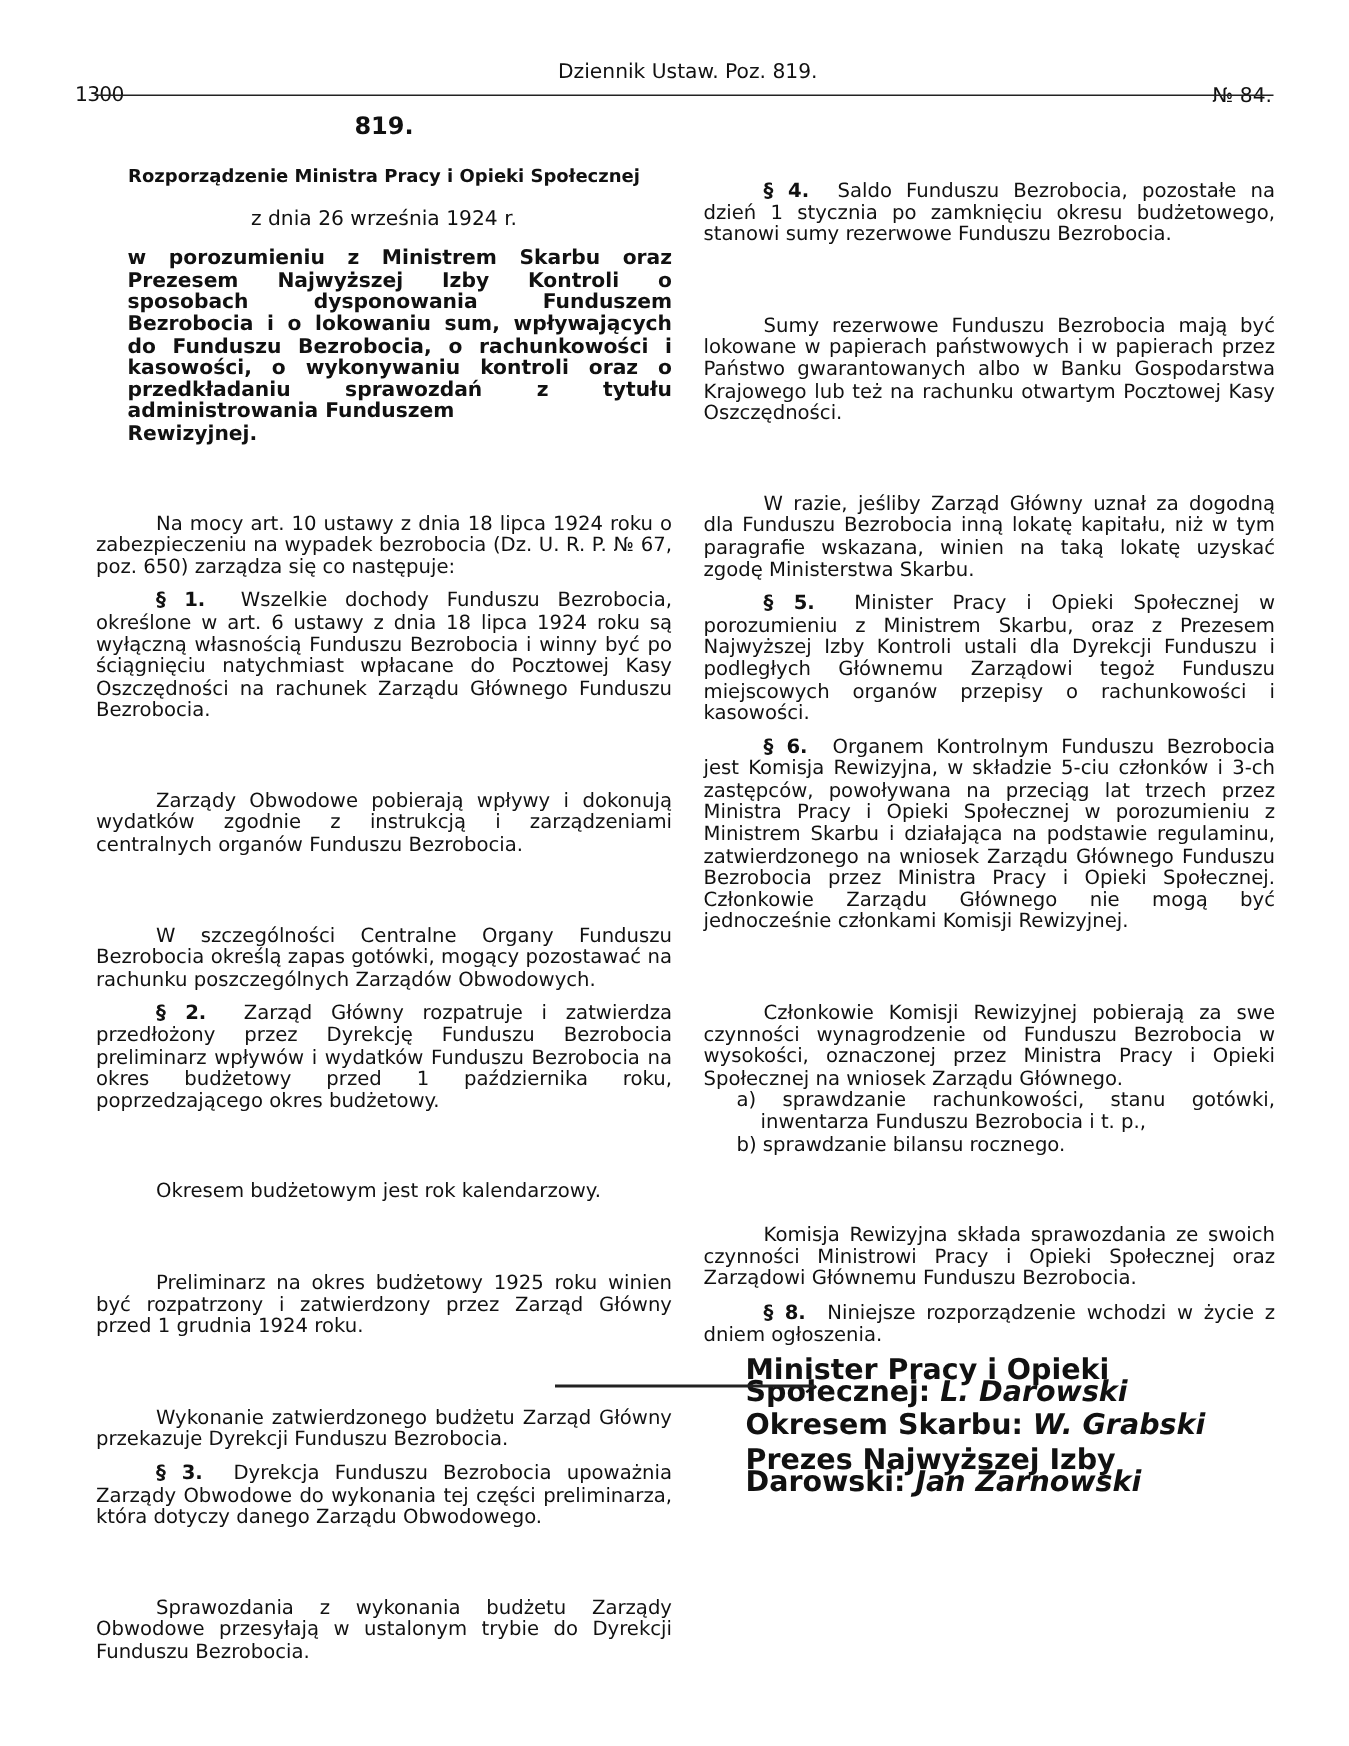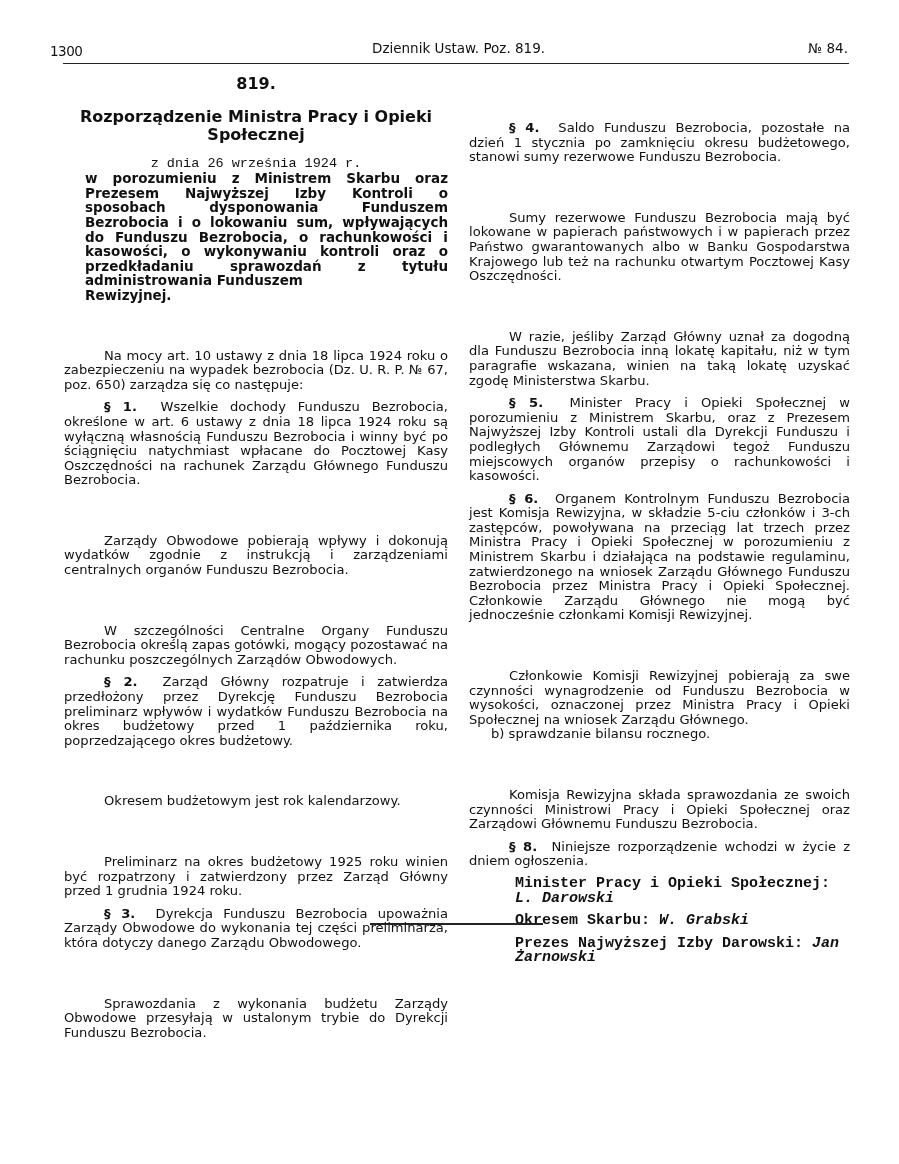--- a/index.html
+++ b/index.html
@@ -1,40 +1,40 @@
 <!DOCTYPE html>
 <html><head>
   <meta charset="utf-8">
   <style>
     html, body { margin: 0; padding: 0; background: #ffffff; }
     body { width: 899px; height: 1164px; position: relative; overflow: hidden;
       font-family: "DejaVu Sans", sans-serif; color: #111; }
     .page { position: absolute; left: 0; top: 0; width: 899px; height: 1164px; }
     .header { position: absolute; top: 40px; left: 50px; width: 800px; height: 20px;
       font-size: 13.5px; }
-    .header .pageno { position: absolute; left: 0; top: 3px; letter-spacing: -0.5px; text-align: right; }
+    .header .pageno { position: absolute; left: 0; top: 15px; letter-spacing: -0.5px; text-align: right; }
     .header .journal { position: absolute; left: 322px; top: 0; }
-    .header .issue { position: absolute; right: 2px; top: 0; }
+    .header .issue { position: absolute; right: 2px; top: 16px; }
     .rule { position: absolute; top: 63px; left: 63px; width: 786px; height: 0;
       border-top: 1.6px solid #222; }
     .col { position: absolute; top: 75px; font-size: 13.1px; line-height: 14.6px; }
     .col.left { left: 64px; width: 384px; }
     .col.right { left: 469px; width: 381px; }
     p { margin: 0; text-align: justify; text-align-last: left; }
     .indent { text-indent: 40px; margin-top: 46px; }
     .gap { margin-top: 8px; }
     .actno { text-align: center; font-weight: bold; font-size: 16px; margin: 2px 0 16px 0; }
-    .title { text-align: center; font-weight: bold; font-size: 16px; line-height: 18px;
+    .title { text-align: center; font-weight: bold; font-size: 12px; line-height: 18px;
       margin-bottom: 13px; text-align-last: center; }
-    .date { text-align: center; font-size: 13.5px; text-align-last: center; font-family: Liberation Mono, monospace; }
+    .date { text-align: center; font-size: 13.5px; margin-bottom: 12px; text-align-last: center; }
     .subject { font-weight: bold; font-size: 13.5px; line-height: 14.6px; margin-bottom: 14px; margin-left: 21px; }
     .subject-last { text-align: center; }
     .para-label { font-weight: bold; }
     .list-item { padding-left: 38px; text-indent: -16px; margin-left: 0; }
-    .sig { margin-left: 46px; font-weight: bold; font-size: 15px; margin-top: 8px; text-align: left; font-family: Liberation Mono, monospace; }
+    .sig { margin-left: 28px; font-weight: bold; font-size: 19px; margin-top: 8px; text-align: left; }
     .sig .name { font-style: italic; }
     .sep { position: absolute; left: 370px; top: 923px; width: 173px; height: 0;
       border-top: 2.4px solid #222; }
   </style>
 </head>
 <body>
 
 <div class="page">
 
   <div class="header">
@@ -55,35 +55,37 @@
 
     <p class="indent">Na mocy art. 10 ustawy z dnia 18 lipca 1924 roku o zabezpieczeniu na wypadek bezrobocia (Dz. U. R. P. № 67, poz. 650) zarządza się co następuje:</p>
 
     <p class="indent gap"><span class="para-label">§ 1.</span>&nbsp; <span>Wszelkie dochody Funduszu Bezrobocia, określone w art. 6 ustawy z dnia 18 lipca 1924 roku są wyłączną własnością Funduszu Bezrobocia i winny być po ściągnięciu natychmiast wpłacane do Pocztowej Kasy Oszczędności na rachunek Zarządu Głównego Funduszu Bezrobocia.</span></p>
     <p class="indent">Zarządy Obwodowe pobierają wpływy i dokonują wydatków zgodnie z instrukcją i zarządzeniami centralnych organów Funduszu Bezrobocia.</p>
     <p class="indent">W szczególności Centralne Organy Funduszu Bezrobocia określą zapas gotówki, mogący pozostawać na rachunku poszczególnych Zarządów Obwodowych.</p>
 
     <p class="indent gap"><span class="para-label">§ 2.</span>&nbsp; <span>Zarząd Główny rozpatruje i zatwierdza przedłożony przez Dyrekcję Funduszu Bezrobocia preliminarz wpływów i wydatków Funduszu Bezrobocia na okres budżetowy przed 1 października roku, poprzedzającego okres budżetowy.</span></p>
     <p class="indent">Okresem budżetowym jest rok kalendarzowy.</p>
     <p class="indent">Preliminarz na okres budżetowy 1925 roku winien być rozpatrzony i zatwierdzony przez Zarząd Główny przed 1 grudnia 1924 roku.</p>
+    <p class="indent">Wykonanie zatwierdzonego budżetu Zarząd Główny przekazuje Dyrekcji Funduszu Bezrobocia.</p>
 
     <p class="indent gap"><span class="para-label">§ 3.</span>&nbsp; <span>Dyrekcja Funduszu Bezrobocia upoważnia Zarządy Obwodowe do wykonania tej części preliminarza, która dotyczy danego Zarządu Obwodowego.</span></p>
     <p class="indent">Sprawozdania z wykonania budżetu Zarządy Obwodowe przesyłają w ustalonym trybie do Dyrekcji Funduszu Bezrobocia.</p>
   </div>
 
   <div class="col right">
     <p class="indent"><span class="para-label">§ 4.</span>&nbsp; <span>Saldo Funduszu Bezrobocia, pozostałe na dzień 1 stycznia po zamknięciu okresu budżetowego, stanowi sumy rezerwowe Funduszu Bezrobocia.</span></p>
     <p class="indent">Sumy rezerwowe Funduszu Bezrobocia mają być lokowane w papierach państwowych i w papierach przez Państwo gwarantowanych albo w Banku Gospodarstwa Krajowego lub też na rachunku otwartym Pocztowej Kasy Oszczędności.</p>
     <p class="indent">W razie, jeśliby Zarząd Główny uznał za dogodną dla Funduszu Bezrobocia inną lokatę kapitału, niż w tym paragrafie wskazana, winien na taką lokatę uzyskać zgodę Ministerstwa Skarbu.</p>
 
     <p class="indent gap"><span class="para-label">§ 5.</span>&nbsp; <span>Minister Pracy i Opieki Społecznej w porozumieniu z Ministrem Skarbu, oraz z Prezesem Najwyższej Izby Kontroli ustali dla Dyrekcji Funduszu i podległych Głównemu Zarządowi tegoż Funduszu miejscowych organów przepisy o rachunkowości i kasowości.</span></p>
 
     <p class="indent gap"><span class="para-label">§ 6.</span>&nbsp; <span>Organem Kontrolnym Funduszu Bezrobocia jest Komisja Rewizyjna, w składzie 5-ciu członków i 3-ch zastępców, powoływana na przeciąg lat trzech przez Ministra Pracy i Opieki Społecznej w porozumieniu z Ministrem Skarbu i działająca na podstawie regulaminu, zatwierdzonego na wniosek Zarządu Głównego Funduszu Bezrobocia przez Ministra Pracy i Opieki Społecznej. Członkowie Zarządu Głównego nie mogą być jednocześnie członkami Komisji Rewizyjnej.</span></p>
     <p class="indent">Członkowie Komisji Rewizyjnej pobierają za swe czynności wynagrodzenie od Funduszu Bezrobocia w wysokości, oznaczonej przez Ministra Pracy i Opieki Społecznej na wniosek Zarządu Głównego.</p>
 
+    <p class="list-item">a) sprawdzanie rachunkowości, stanu gotówki, inwentarza Funduszu Bezrobocia i t. p.,</p>
     <p class="list-item">b) sprawdzanie bilansu rocznego.</p>
     <p class="indent">Komisja Rewizyjna składa sprawozdania ze swoich czynności Ministrowi Pracy i Opieki Społecznej oraz Zarządowi Głównemu Funduszu Bezrobocia.</p>
 
     <p class="indent gap"><span class="para-label">§ 8.</span>&nbsp; <span>Niniejsze rozporządzenie wchodzi w życie z dniem ogłoszenia.</span></p>
 
     <p class="sig"><span>Minister Pracy i Opieki Społecznej:</span> <span class="name">L. Darowski</span></p>
     <p class="sig"><span>Okresem Skarbu:</span> <span class="name">W. Grabski</span></p>
     <p class="sig"><span>Prezes Najwyższej Izby Darowski:</span> <span class="name">Jan Żarnowski</span></p>
   </div>
 

